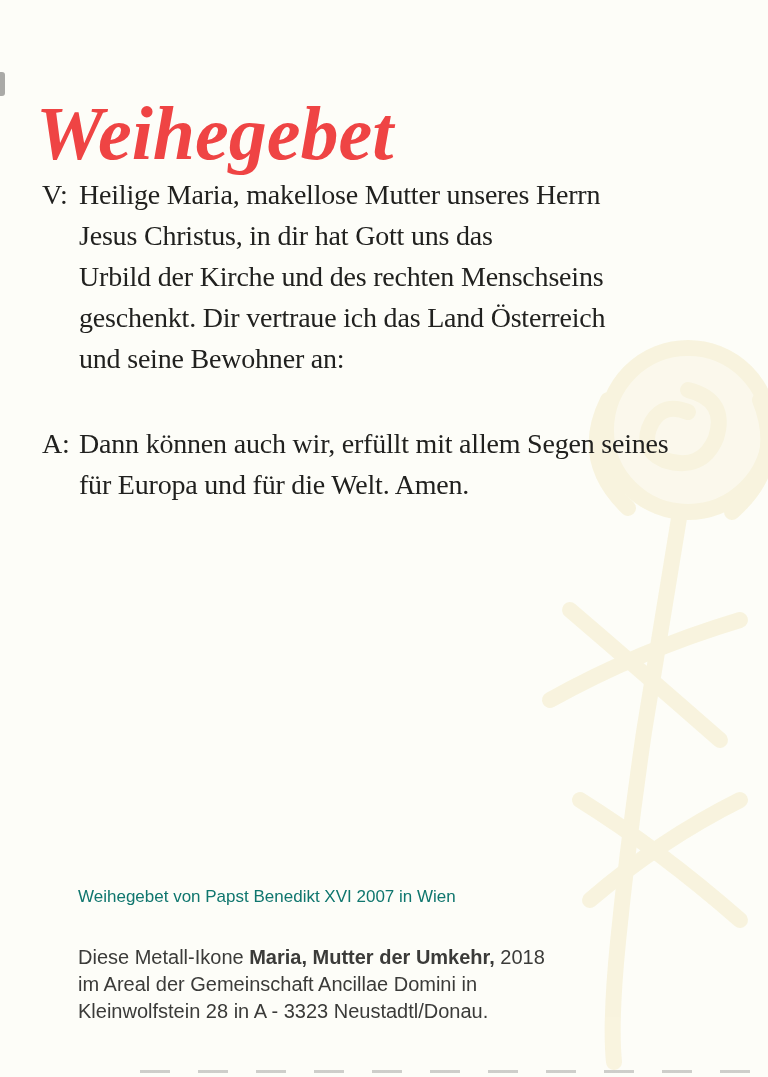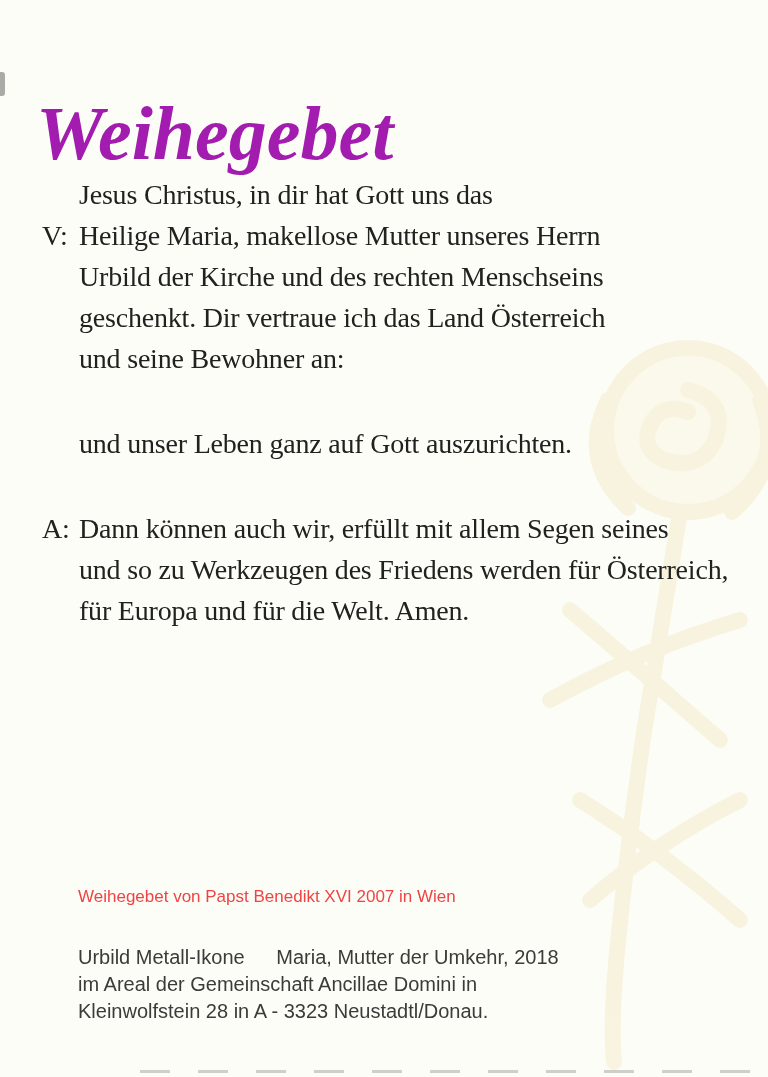--- a/index.html
+++ b/index.html
@@ -30,50 +30,50 @@
     width:628px; height:3px;
     background:repeating-linear-gradient(to right,
       rgba(130,130,128,.38) 0 30px,
       rgba(130,130,128,0) 30px 58px);
   }
   .title {
     position:absolute; left:36px; top:44px;
     font-family:"Liberation Serif", serif;
     font-size:76px; line-height:1;
     font-weight:bold; font-style:italic;
-    color:#a21caf;
+    color:#ef4444;
     letter-spacing:0px;
     white-space:nowrap;
   }
   .prayer {
     position:absolute; left:42px; top:174px;
     width:706px;
     font-size:28px; line-height:41px;
     color:#21211f;
     letter-spacing:-0.2px;
   }
   .verse { margin:0 0 44px 0; }
   .vline { padding-left:37px; white-space:nowrap; }
   .vline.first { padding-left:0; }
   .speaker { display:inline-block; width:37px; }
   .credit {
     position:absolute; left:78px; top:886px;
     font-family:"Liberation Sans", sans-serif;
     font-size:17px; line-height:22px;
-    color:#ef4444;
+    color:#0f766e;
     white-space:nowrap;
   }
   .colophon {
     position:absolute; left:78px; top:944px;
     font-family:"Liberation Sans", sans-serif;
     font-size:20px; line-height:27px;
     color:#3b3b39;
   }
   .colophon .cline { white-space:nowrap; }
-  .colophon .b { font-weight:normal;margin-left:26px; }
+  .colophon .b { font-weight:bold; }
 </style>
 </head>
 <body>
 
 <div class="page">
 
   <svg class="watermark" viewBox="0 0 338 797" xmlns="http://www.w3.org/2000/svg">
     <g fill="none" stroke="#f6f0d4" stroke-width="16" stroke-linecap="round" opacity="0.7">
       <circle cx="258" cy="150" r="82" fill="#fbf7e8" stroke="#f6f0d4"></circle>
       <path d="M258 110 q40 10 28 48 q-14 34 -52 22 q-26 -12 -12 -38 q12 -20 36 -10"></path>
@@ -88,43 +88,41 @@
   </svg>
 
   <div class="edge-speck"></div>
   <div class="bottom-dashes"></div>
 
   <h1 class="title">Weihegebet</h1>
 
   <div class="prayer">
 
     <div class="verse">
+      <div class="vline first"><span class="speaker">V:</span><span>Heilige Maria, makellose Mutter unseres Herrn</span></div>
       <div class="vline">Jesus Christus, in dir hat Gott uns das</div>
-      <div class="vline first"><span class="speaker">V:</span><span>Heilige Maria, makellose Mutter unseres Herrn</span></div>
       <div class="vline">Urbild der Kirche und des rechten Menschseins</div>
       <div class="vline">geschenkt. Dir vertraue ich das Land Österreich</div>
       <div class="vline">und seine Bewohner an:</div>
     </div>
 
     <div class="verse">
-      <div class="vline">und unser Leben ganz auf Gott auszurichten.</div>
     </div>
 
     <div class="verse">
     </div>
 
     <div class="verse">
       <div class="vline first"><span class="speaker">A:</span><span>Dann können auch wir, erfüllt mit allem Segen seines</span></div>
-      <div class="vline">und so zu Werkzeugen des Friedens werden für Österreich,</div>
       <div class="vline">für Europa und für die Welt. Amen.</div>
     </div>
 
   </div>
 
   <div class="credit">Weihegebet von Papst Benedikt XVI 2007 in Wien</div>
 
   <div class="colophon">
-    <div class="cline"><span>Urbild Metall-Ikone </span><span class="b">Maria, Mutter der Umkehr,</span><span> 2018</span></div>
+    <div class="cline"><span>Diese Metall-Ikone </span><span class="b">Maria, Mutter der Umkehr,</span><span> 2018</span></div>
     <div class="cline">im Areal der Gemeinschaft Ancillae Domini in</div>
     <div class="cline">Kleinwolfstein 28 in  A - 3323 Neustadtl/Donau.</div>
   </div>
 
 </div>
 
 </body></html>

